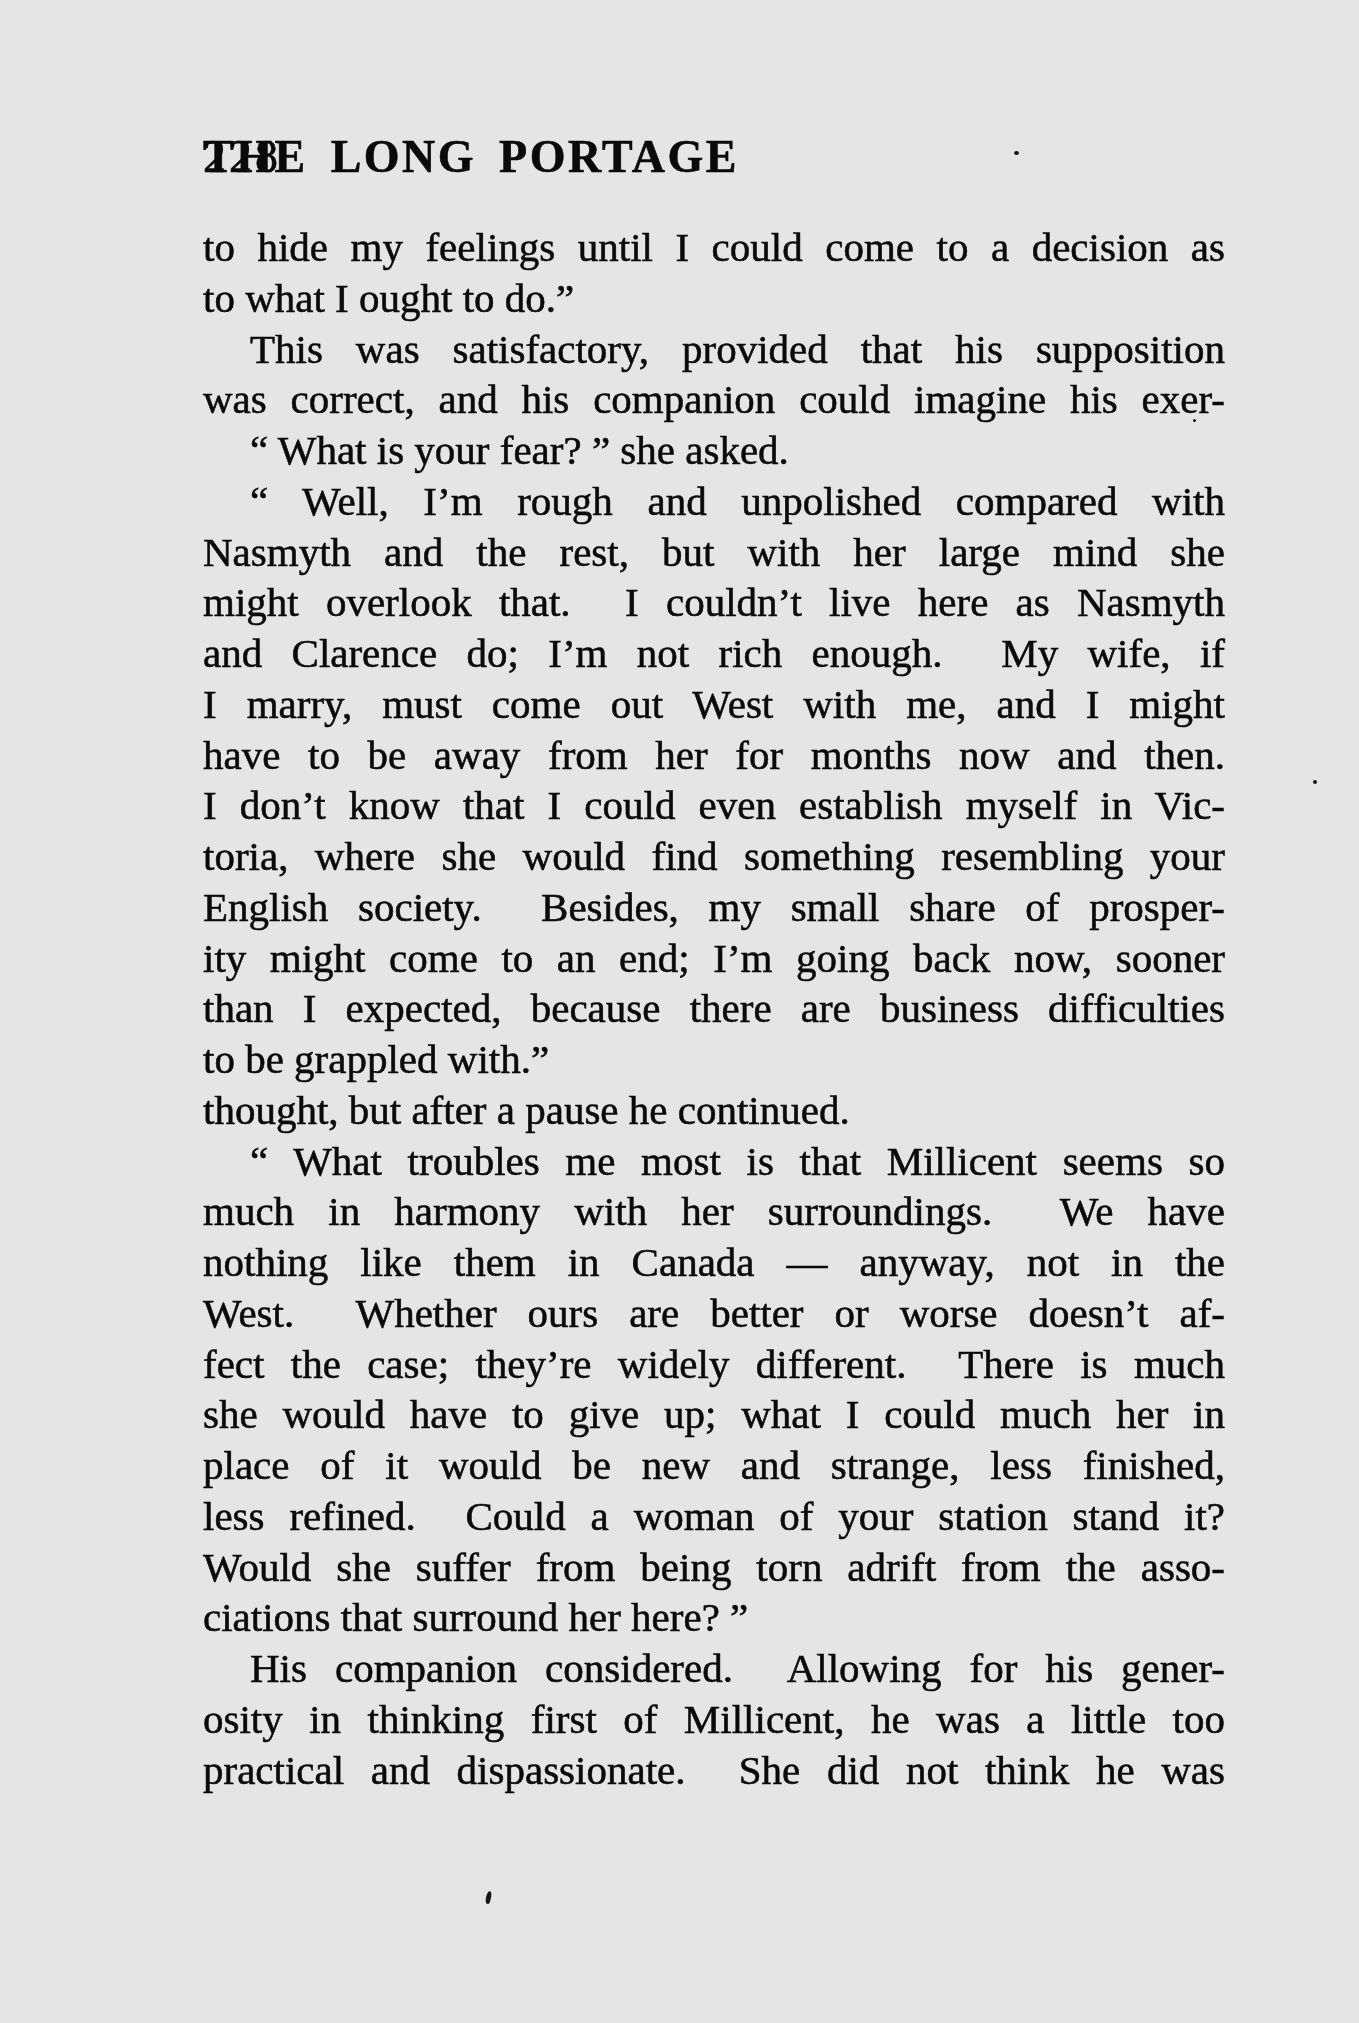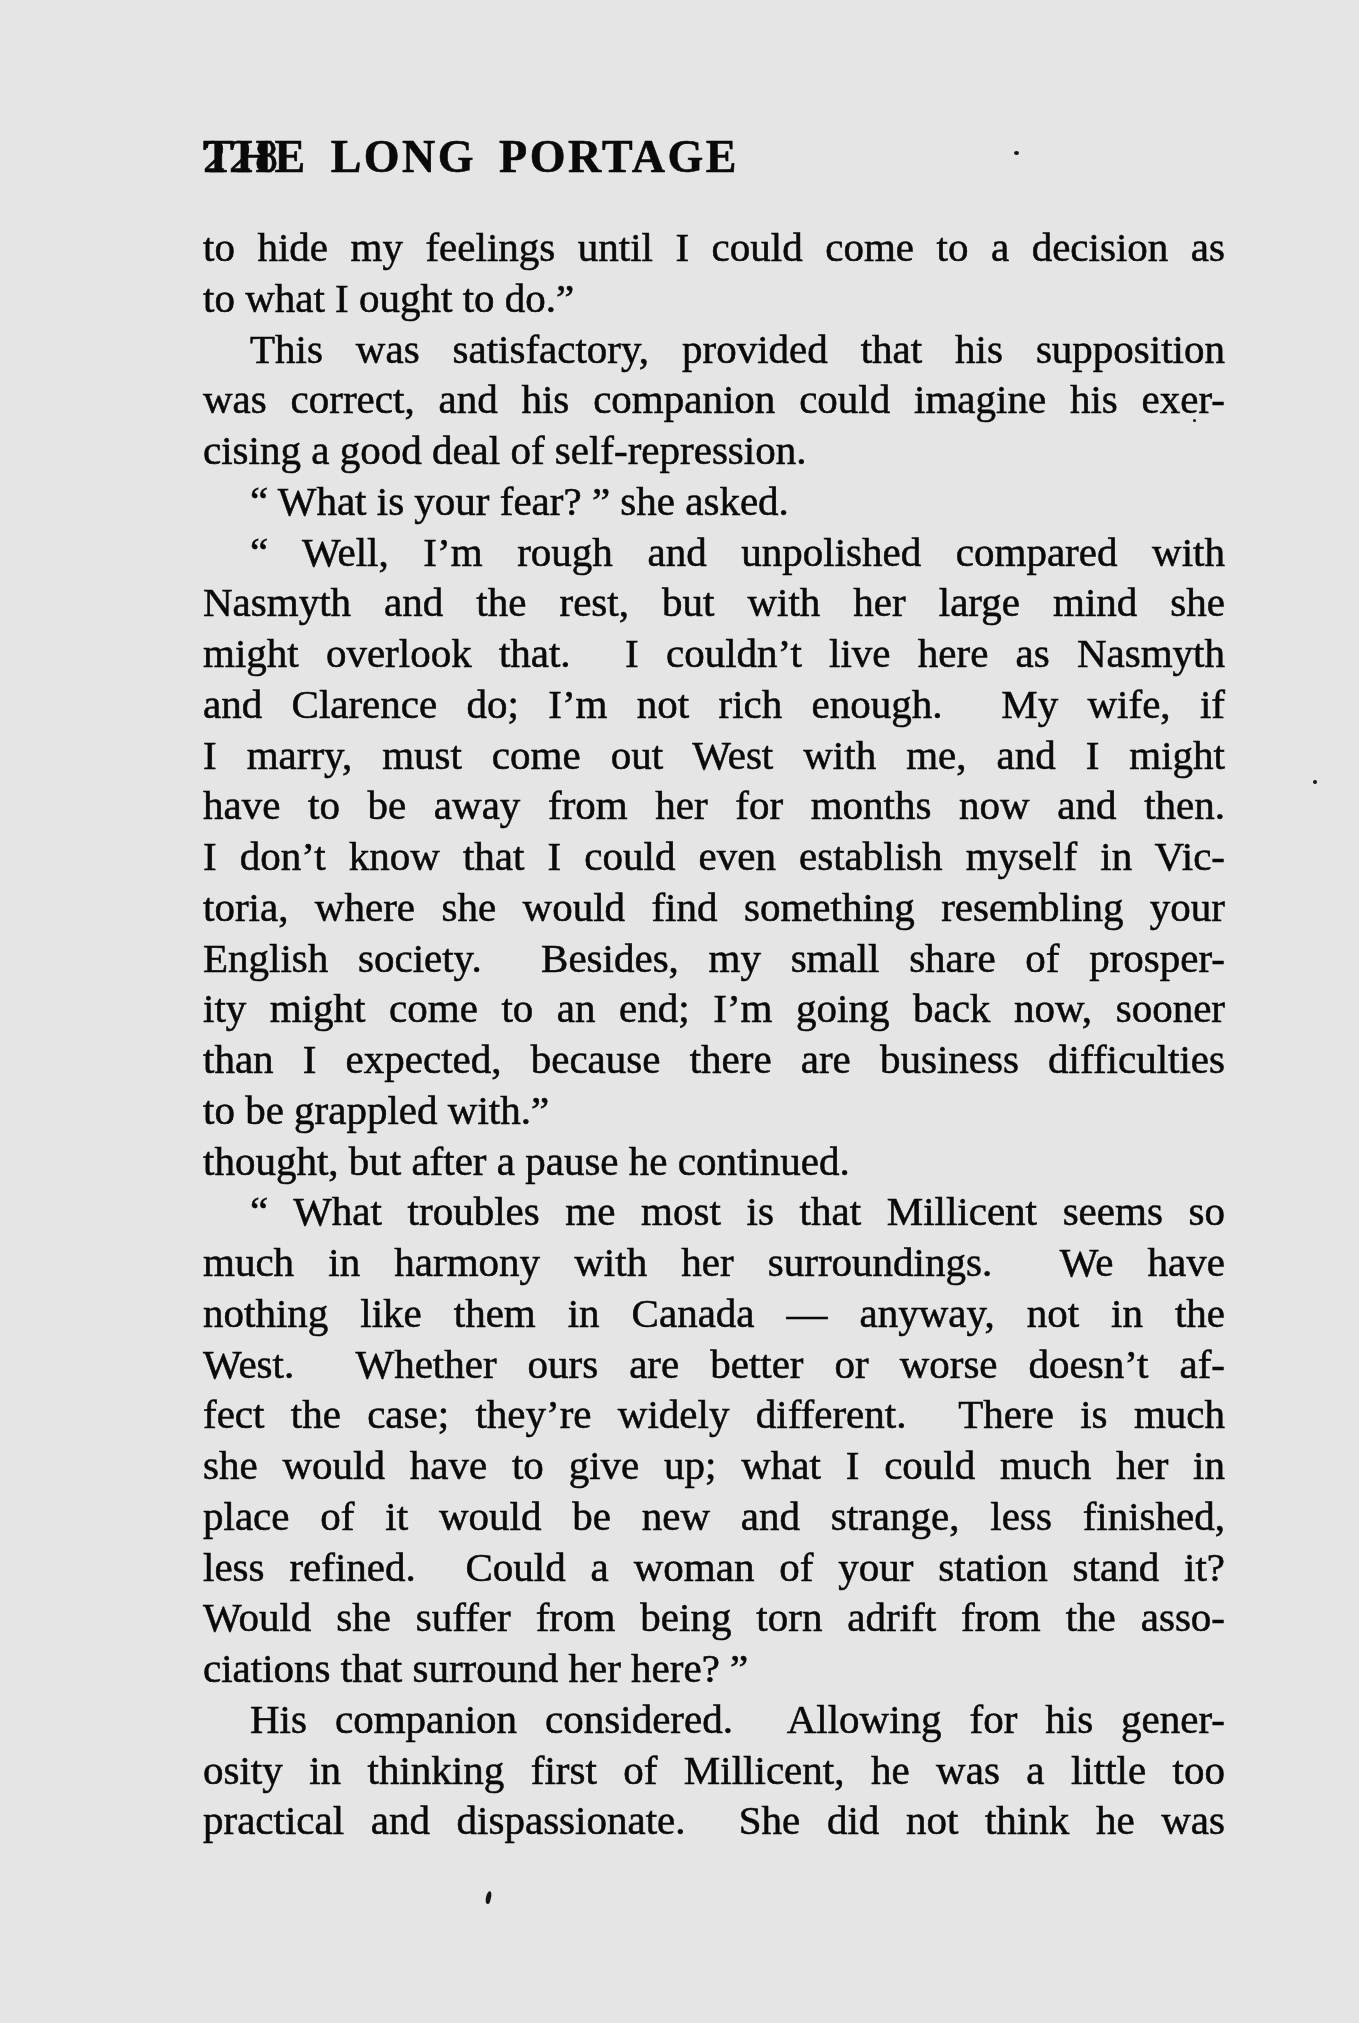--- a/index.html
+++ b/index.html
@@ -81,21 +81,20 @@
   <div class="running-head">
     <span class="folio">228</span>
     <span class="head-title">THE LONG PORTAGE</span>
   </div>
 
   <div class="text-block">
       <div class="line jl">to hide my feelings until I could come to a decision as</div>
       <div class="line">to what I ought to do.”</div>
       <div class="line indent jl">This was satisfactory, provided that his supposition</div>
       <div class="line jl">was correct, and his companion could imagine his exer-</div>
-      <div class="line">cising a good deal of self-repression.</div>
       <div class="line indent">“ What is your fear? ” she asked.</div>
       <div class="line indent jl">“ Well, I’m rough and unpolished compared with</div>
       <div class="line jl">Nasmyth and the rest, but with her large mind she</div>
       <div class="line jl">might overlook that.  I couldn’t live here as Nasmyth</div>
       <div class="line jl">and Clarence do; I’m not rich enough.  My wife, if</div>
       <div class="line jl">I marry, must come out West with me, and I might</div>
       <div class="line jl">have to be away from her for months now and then.</div>
       <div class="line jl">I don’t know that I could even establish myself in Vic-</div>
       <div class="line jl">toria, where she would find something resembling your</div>
       <div class="line jl">English society.  Besides, my small share of prosper-</div>

